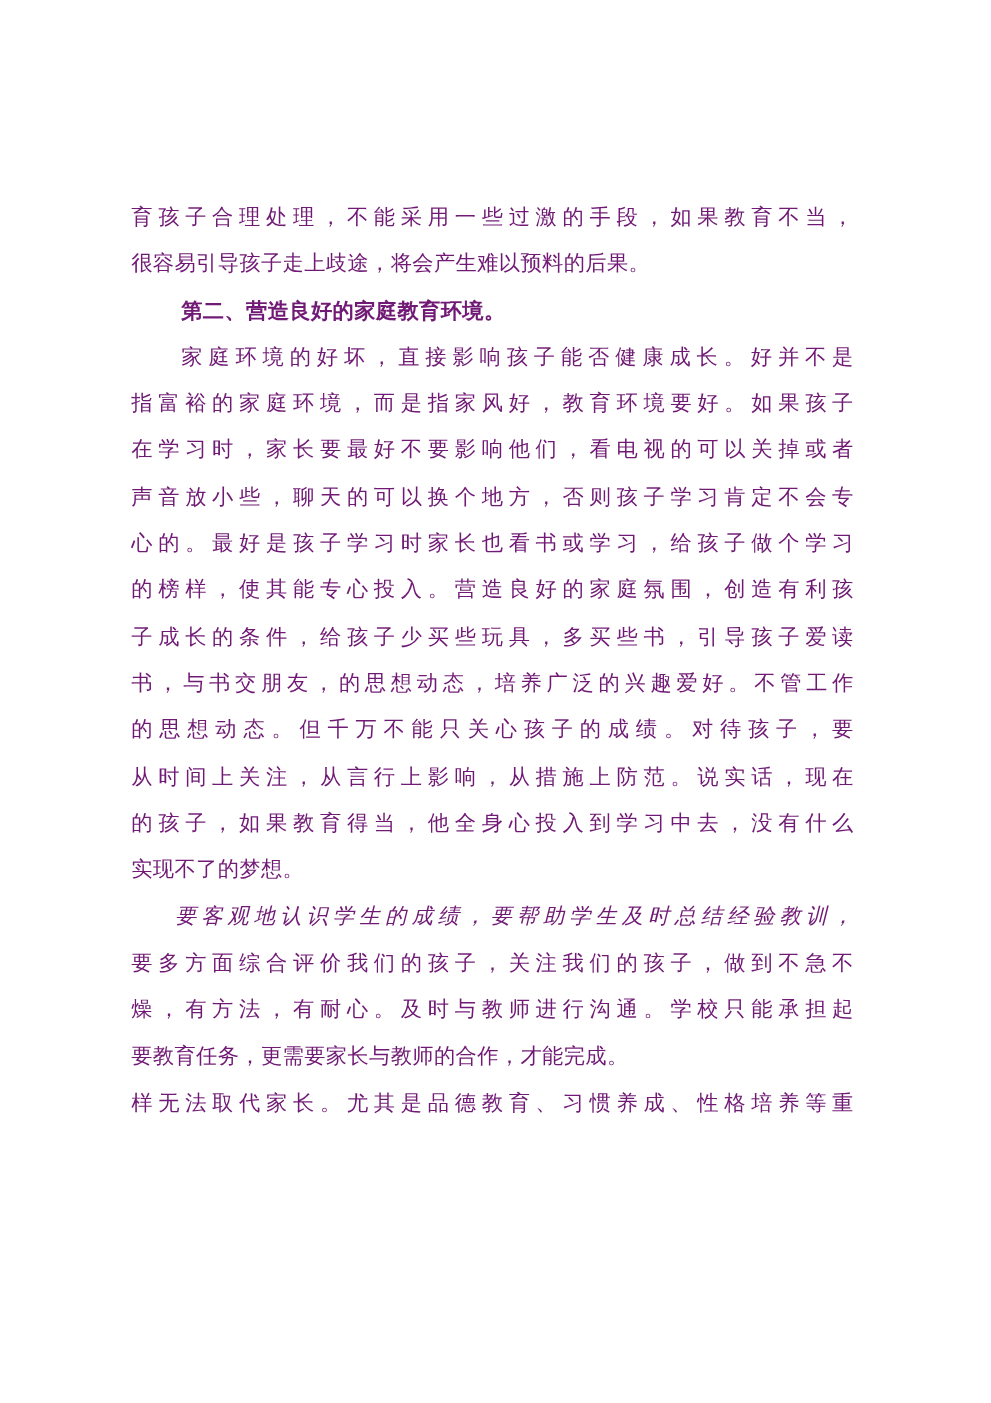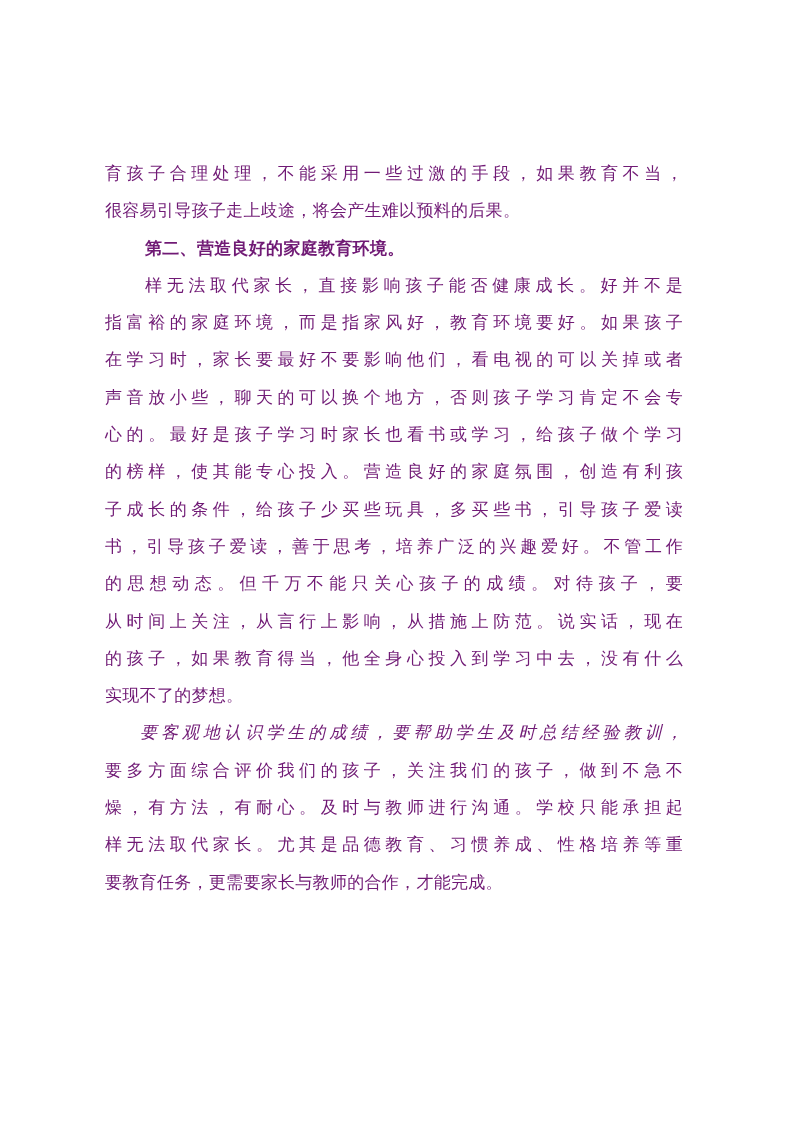--- a/index.html
+++ b/index.html
@@ -45,34 +45,34 @@
 <body>
 
 <div class="page">
   <div class="content">
 
     <div class="line fill">育孩子合理处理，不能采用一些过激的手段，如果教育不当，</div>
     <div class="line">很容易引导孩子走上歧途，将会产生难以预料的后果。</div>
 
     <div class="line heading indent">第二、营造良好的家庭教育环境。</div>
 
-    <div class="line fill indent">样无法取代家长，直接影响孩子能否健康成长。好并不是</div>
+    <div class="line fill indent">家庭环境的好坏，直接影响孩子能否健康成长。好并不是</div>
     <div class="line fill">指富裕的家庭环境，而是指家风好，教育环境要好。如果孩子</div>
     <div class="line fill">在学习时，家长要最好不要影响他们，看电视的可以关掉或者</div>
     <div class="line fill">声音放小些，聊天的可以换个地方，否则孩子学习肯定不会专</div>
     <div class="line fill">心的。最好是孩子学习时家长也看书或学习，给孩子做个学习</div>
     <div class="line fill">的榜样，使其能专心投入。营造良好的家庭氛围，创造有利孩</div>
     <div class="line fill">子成长的条件，给孩子少买些玩具，多买些书，引导孩子爱读</div>
-    <div class="line fill">书，引导孩子爱读，善于思考，培养广泛的兴趣爱好。不管工作</div>
+    <div class="line fill">书，与书交朋友，的思想动态，培养广泛的兴趣爱好。不管工作</div>
     <div class="line fill">的思想动态。但千万不能只关心孩子的成绩。对待孩子，要</div>
     <div class="line fill">从时间上关注，从言行上影响，从措施上防范。说实话，现在</div>
     <div class="line fill">的孩子，如果教育得当，他全身心投入到学习中去，没有什么</div>
     <div class="line">实现不了的梦想。</div>
 
 
     <div class="line fill indent-md">要客观地认识学生的成绩，要帮助学生及时总结经验教训，</div>
     <div class="line fill">要多方面综合评价我们的孩子，关注我们的孩子，做到不急不</div>
     <div class="line fill">燥，有方法，有耐心。及时与教师进行沟通。学校只能承担起</div>
+    <div class="line">要教育任务，更需要家长与教师的合作，才能完成。</div>
     <div class="line fill">样无法取代家长。尤其是品德教育、习惯养成、性格培养等重</div>
-    <div class="line">要教育任务，更需要家长与教师的合作，才能完成。</div>
 
   </div>
 </div>
 
 </body></html>

